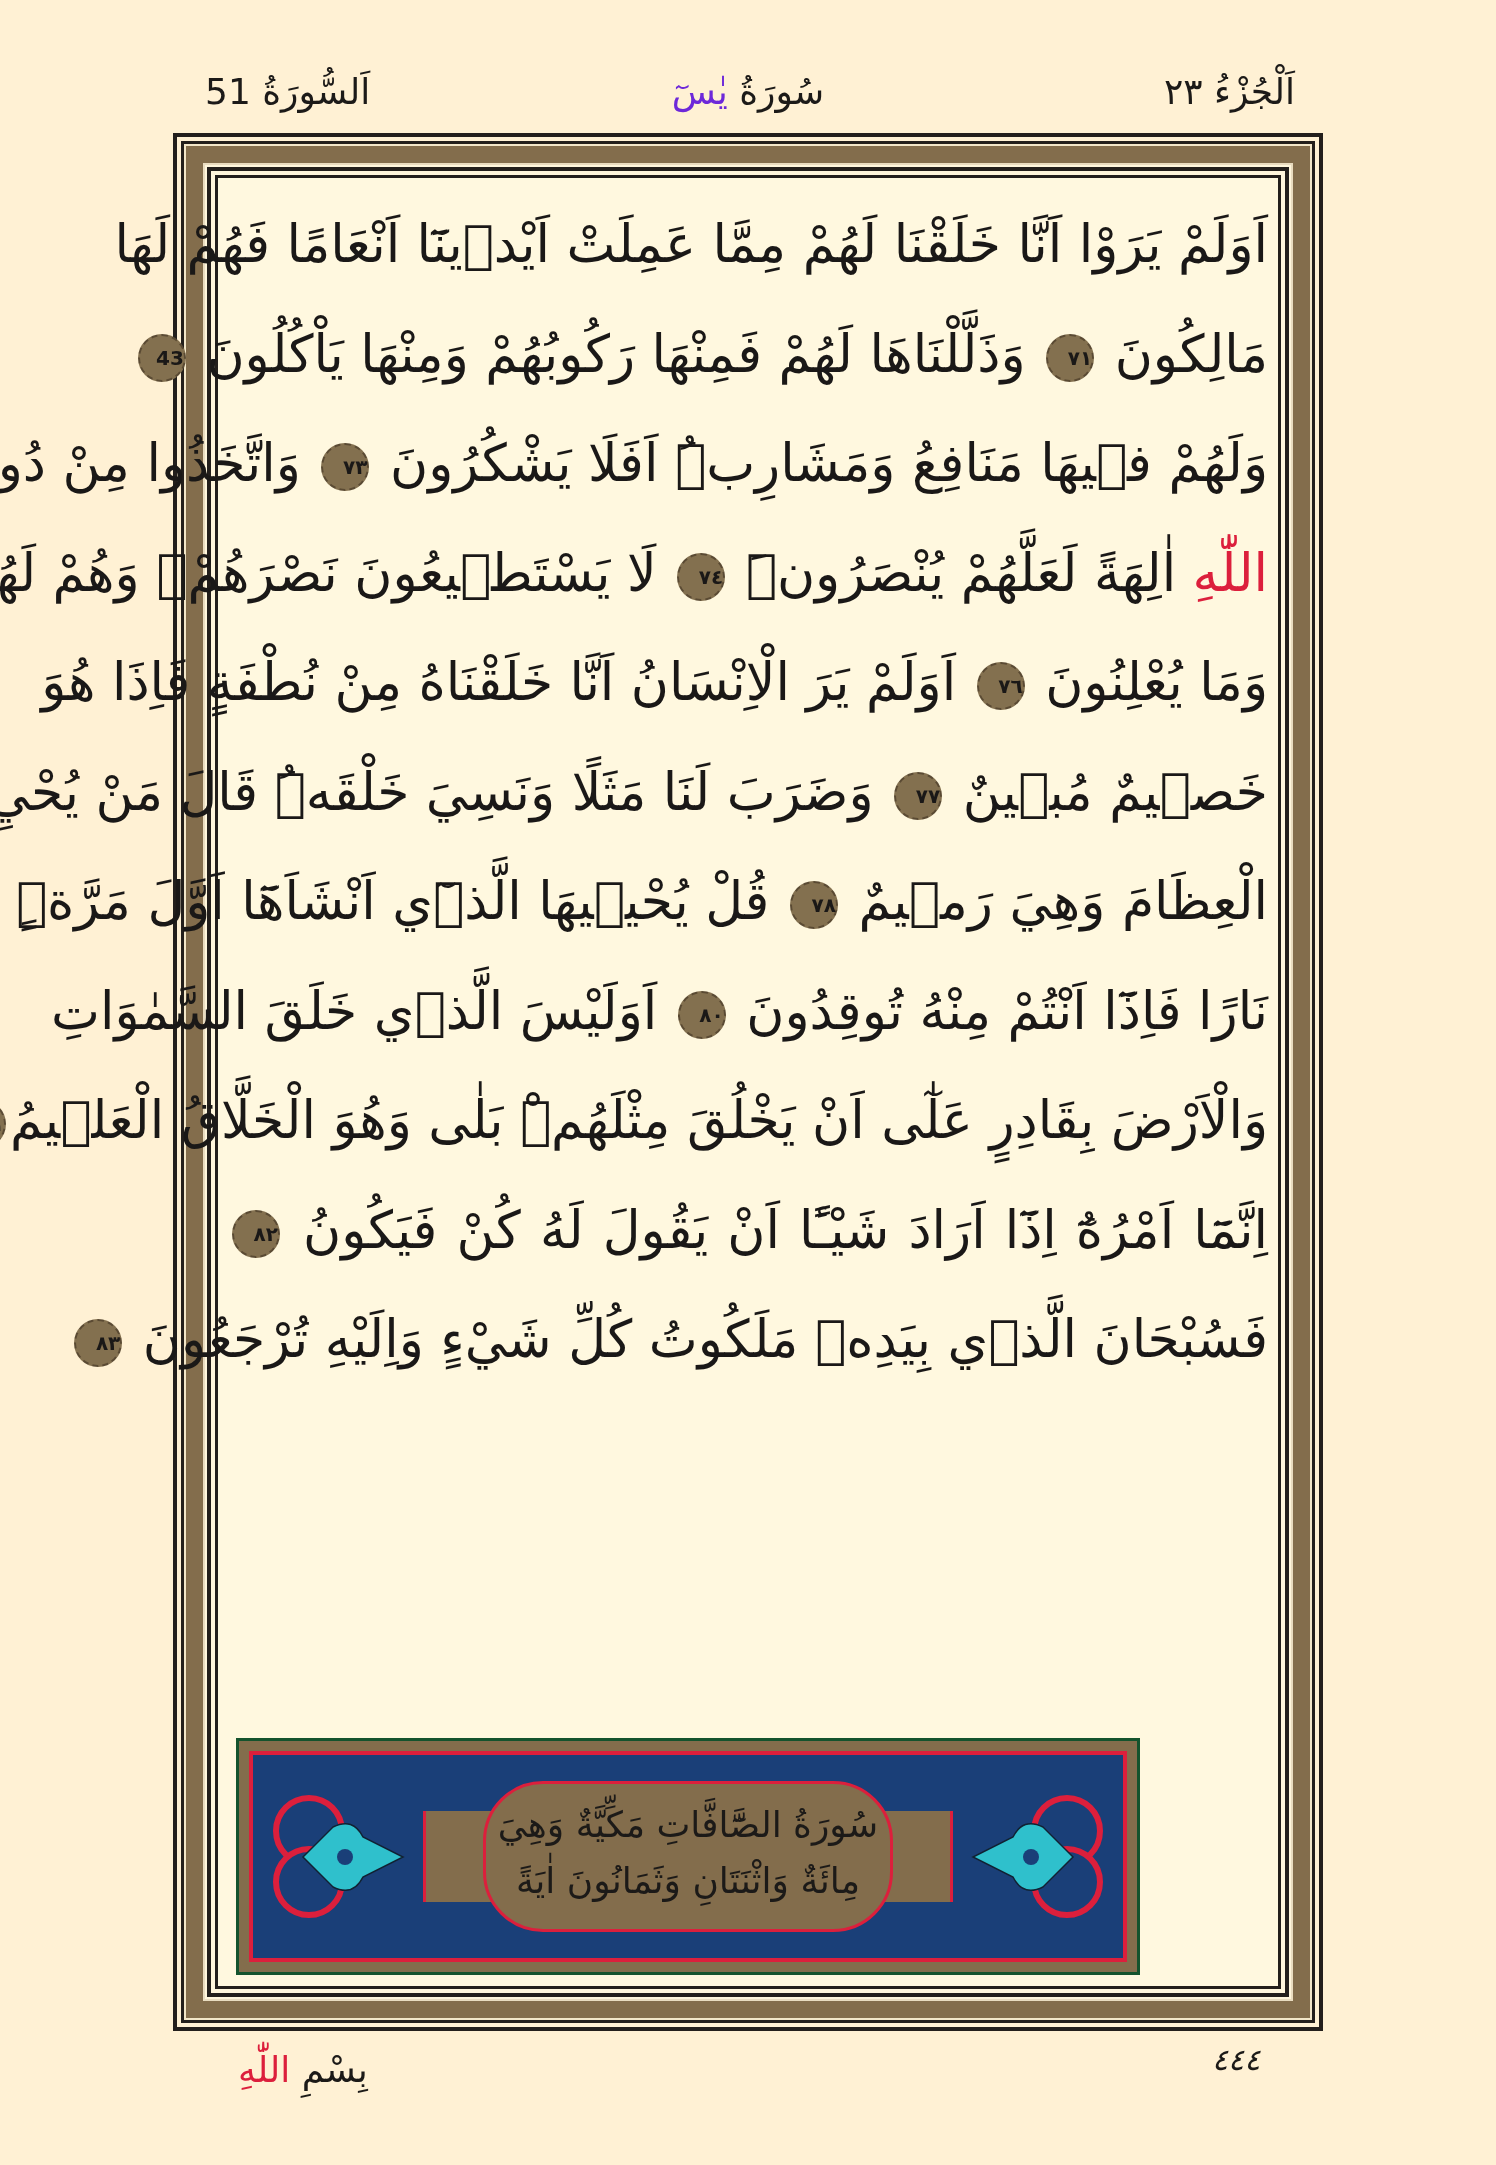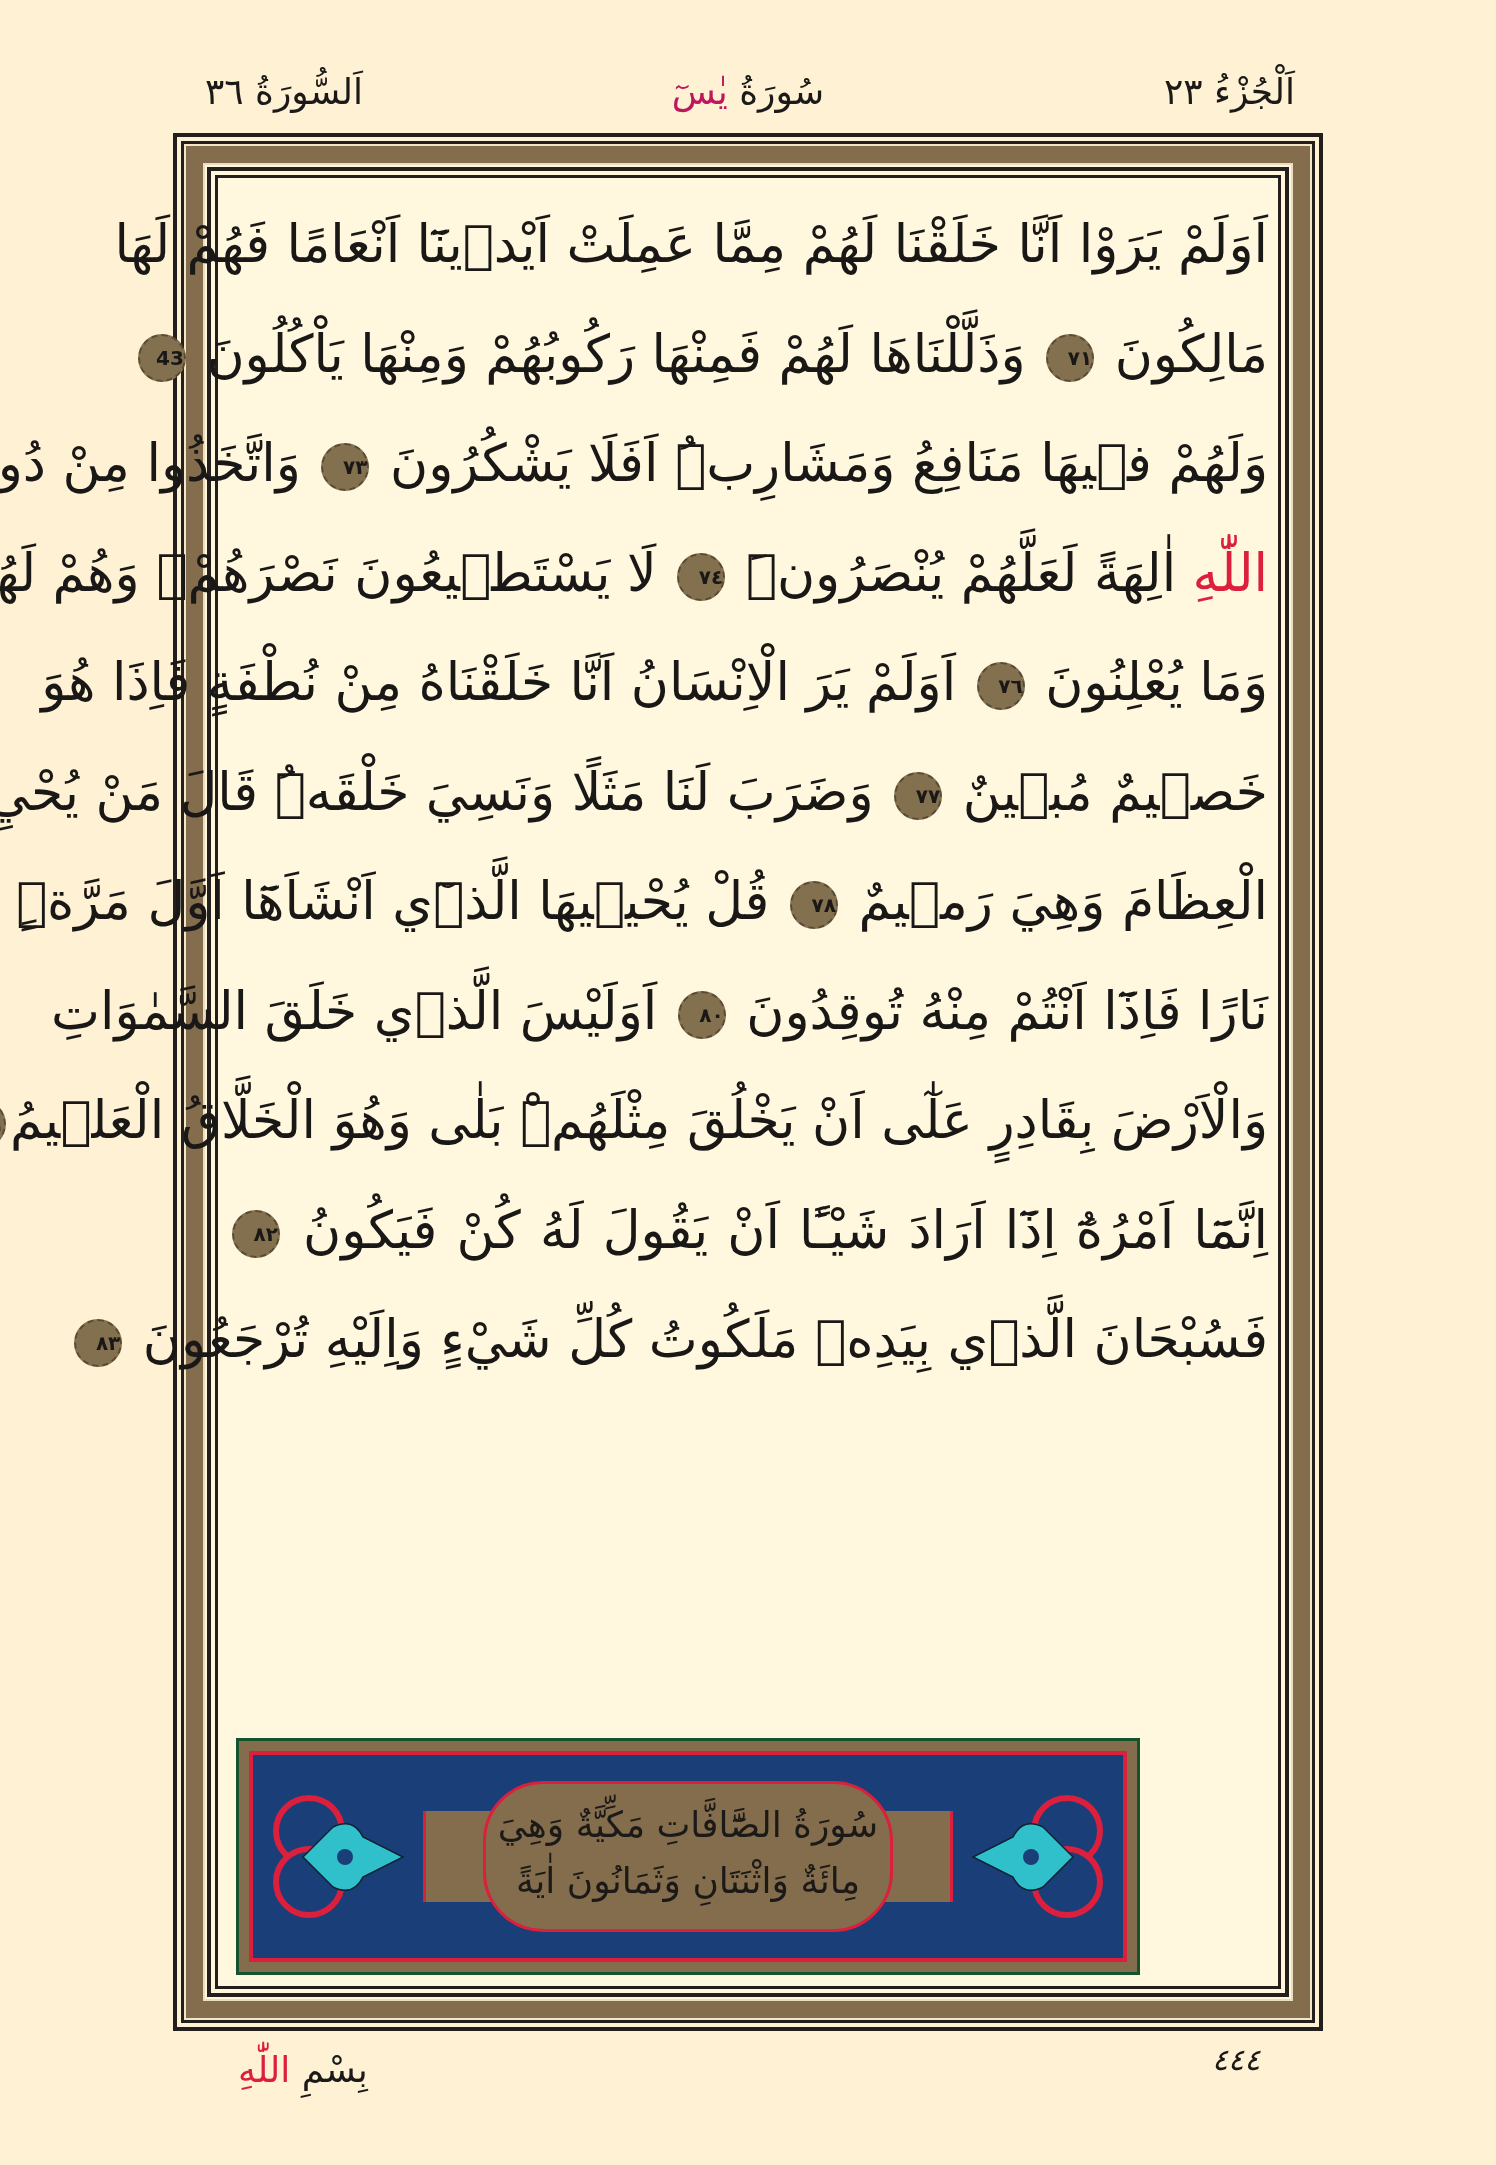--- a/index.html
+++ b/index.html
@@ -63,23 +63,23 @@
   .orn-medallion.l { left:40px; }
   .orn-medallion.r { right:40px; }
   .orn-corner { position:absolute; width:60px; height:60px; border-radius:50%; border:6px solid #dc1f3c; background:#1a3f78; }
 
   .foot-num { position:absolute; left:1212px; top:2040px; font-size:30px; line-height:40px; direction:rtl;font-style:italic; }
   .foot-bism { position:absolute; left:238px; top:2040px; font-size:36px; line-height:60px; direction:rtl; white-space:nowrap; }
 </style>
 </head>
 <body>
 
-<div class="hdr hdr-left">اَلسُّورَةُ ٣٦</div>
+<div class="hdr hdr-left">اَلسُّورَةُ 51</div>
 <div class="hdr hdr-center">
-  <span>سُورَةُ </span><span class="red" style="color:#be185d">يٰسٓ</span>
+  <span>سُورَةُ </span><span class="red" style="color:#6d28d9">يٰسٓ</span>
 </div>
 <div class="hdr hdr-right">اَلْجُزْءُ ٢٣</div>
 
 <div class="frame f1"></div>
 <div class="frame f2"></div>
 <div class="frame f3"></div>
 <div class="frame f4"></div>
 <div class="frame f5"></div>
 <div class="frame f6"></div>
 

